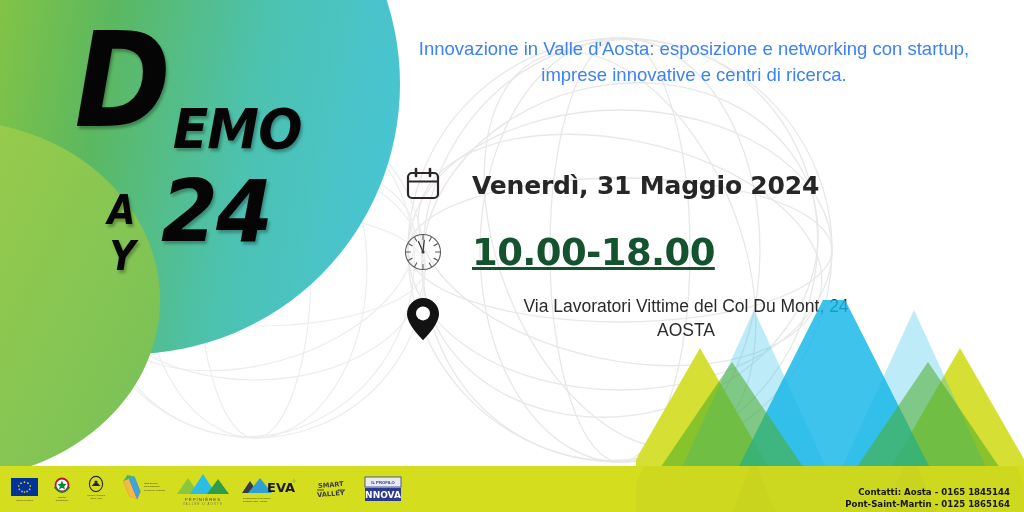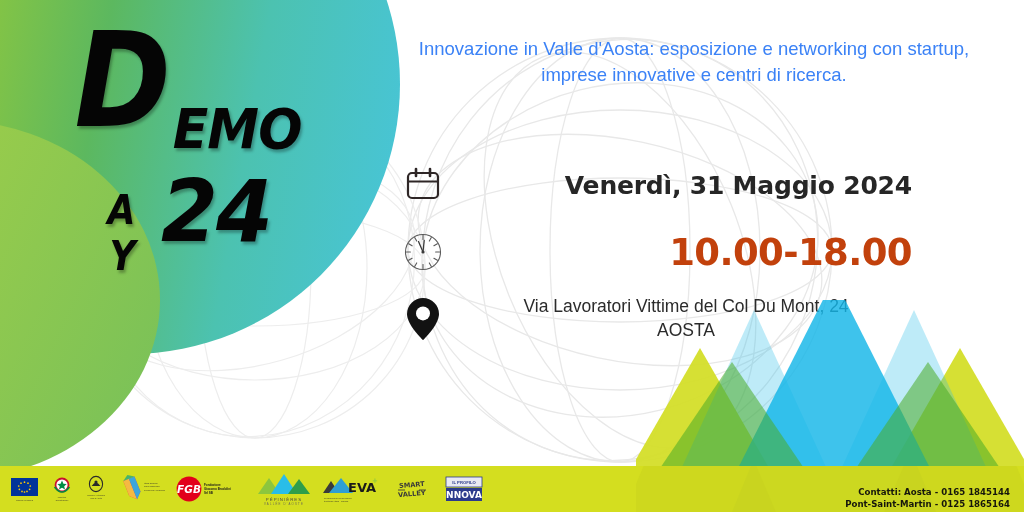--- a/index.html
+++ b/index.html
@@ -84,41 +84,42 @@
   
   .details { position: absolute; left: 392px; top: 152px; width: 520px; }
   .row { position: relative; display: flex; align-items: center; }
   .row-icon {
     width: 62px;
     flex: 0 0 62px;
     display: flex;
     align-items: center;
     justify-content: center;
   }
-  .row-text { flex: 1 1 auto; text-align: right; }
+  .row-text { flex: 1 1 auto; }
 
   .row-date   { height: 66px; }
   .row-time   { height: 68px; }
   .row-place  { height: 66px; }
 
   .date-text {
     font-family: "DejaVu Sans", sans-serif;
     font-weight: 700;
     font-size: 25px;
     color: #262626;
     letter-spacing: -0.2px;
     padding-left: 18px;
   }
   .time-text {
     font-family: "DejaVu Sans", sans-serif;
     font-weight: 700;
     font-size: 37px;
-    color: #c2410c;
+    color: #14532d;
     letter-spacing: -0.6px;
     padding-left: 18px;
+    text-decoration: underline;
   }
   .place-text {
     font-family: "Liberation Sans", sans-serif;
     font-size: 17.5px;
     line-height: 1.35;
     color: #2b2b2b;
     text-align: center;
     padding-left: 6px;
   }
 
@@ -336,29 +337,20 @@
           <polygon points="10,4 16,4 16,26 10,20" fill="#f5b942"></polygon>
           <polygon points="16,4 22,4 22,20 16,26" fill="#3ba6dd"></polygon>
           <polygon points="10,4 22,4 16,0" fill="#47b36b"></polygon>
         </g>
         <text x="27" y="10" font-size="2.4" fill="#3a3a2a" font-family="Liberation Sans, sans-serif">Italia domani</text>
         <text x="27" y="13.4" font-size="2.2" fill="#3a3a2a" font-family="Liberation Sans, sans-serif">Piano Nazionale</text>
         <text x="27" y="16.8" font-size="2.2" fill="#3a3a2a" font-family="Liberation Sans, sans-serif">di Ripresa e Resilienza</text>
       </svg>
     </div>
 
-    <div class="flogo">
-      <svg width="72" height="30" viewBox="0 0 72 30" aria-hidden="true">
-        <circle cx="15" cy="15" r="12.4" fill="#e2001a"></circle>
-        <text x="15" y="19.4" font-size="10.5" fill="#ffffff" text-anchor="middle" font-family="DejaVu Sans, sans-serif" font-weight="bold" font-style="italic">FGB</text>
-        <text x="30" y="12" font-size="3" fill="#1a1a1a" font-family="Liberation Sans, sans-serif" font-weight="bold">Fondazione</text>
-        <text x="30" y="16" font-size="3" fill="#1a1a1a" font-family="Liberation Sans, sans-serif" font-weight="bold">Giacomo Brodolini</text>
-        <text x="30" y="20" font-size="3" fill="#1a1a1a" font-family="Liberation Sans, sans-serif" font-weight="bold">Srl SB</text>
-      </svg>
-    </div>
 
     <div class="flogo">
       <svg width="58" height="34" viewBox="0 0 58 34" aria-hidden="true">
         <polygon points="14,6 25,22 3,22" fill="#8cc63e"></polygon>
         <polygon points="29,2 42,22 16,22" fill="#29bde8"></polygon>
         <polygon points="44,7 55,22 33,22" fill="#2e9e4a"></polygon>
         <text x="29" y="28.5" font-size="4.4" fill="#4a4a3a" text-anchor="middle" letter-spacing="1" font-family="Liberation Sans, sans-serif">PÉPINIÈRES</text>
         <text x="29" y="32.6" font-size="2.8" fill="#6a6a52" text-anchor="middle" letter-spacing="1.2" font-family="Liberation Sans, sans-serif">VALLÉE D'AOSTE</text>
       </svg>
     </div>

